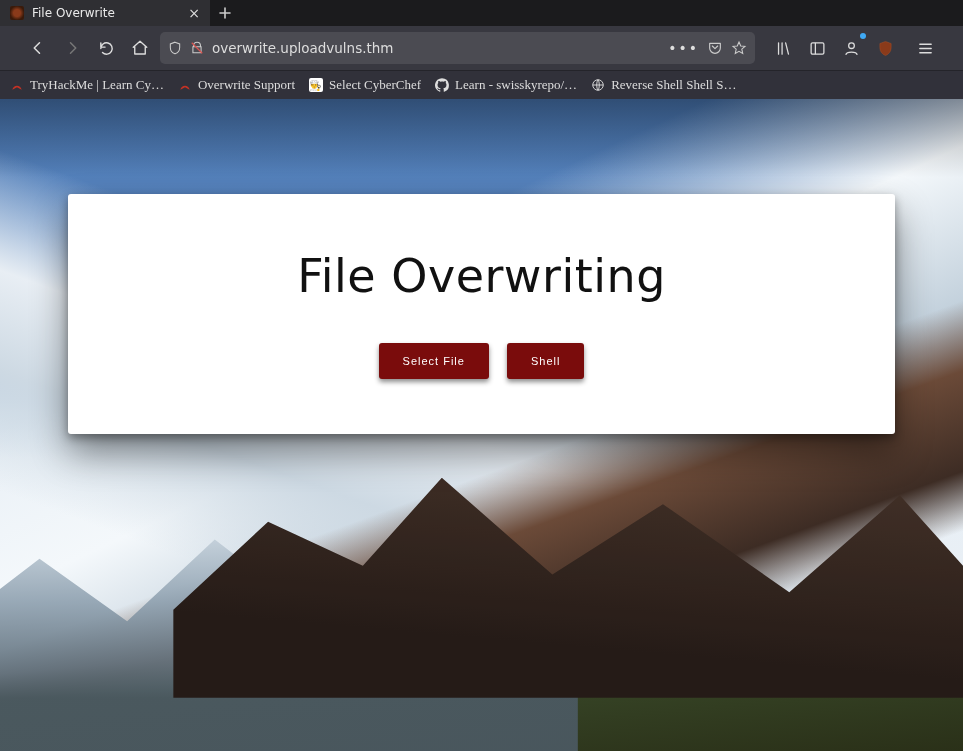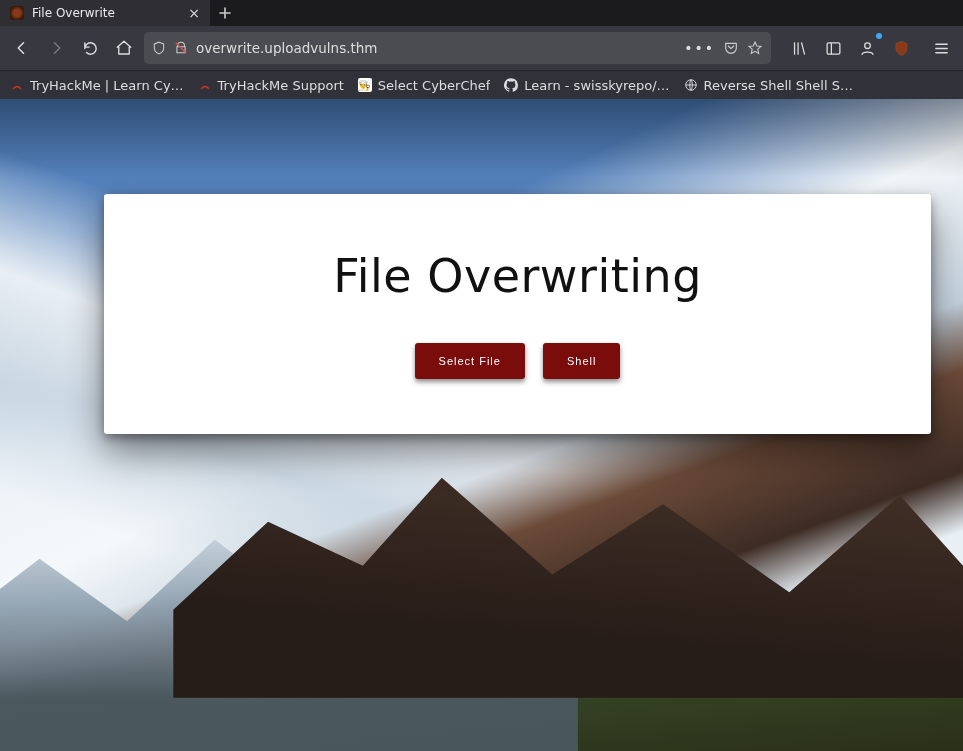--- a/index.html
+++ b/index.html
@@ -7,33 +7,33 @@
   
   
   .tabbar { height: 26px; background:#1b1b1d; display:flex; align-items:stretch; }
   .tab { display:flex; align-items:center; gap:8px; padding:8px 10px; background:#2f2f33; color:#eaeaea; font-size:12px; width:210px; }
   .tab .favicon { width:14px; height:14px; background:radial-gradient(circle,#8a3a1a 35%,#3a1a0a 70%); border-radius:2px; }
   .tab .title { flex:1; white-space:nowrap; overflow:hidden; text-overflow:ellipsis; }
   .tab .close { color:#ddd; font-size:14px; line-height:1; cursor:pointer;}
   .newtab { width:30px; display:flex; align-items:center; justify-content:center; color:#ccc; cursor:pointer;}
   
   
-  .toolbar { height:44px; background:#383840; display:flex; align-items:center; gap:6px; padding:0 8px; }
+  .toolbar { height:44px; background:#383840; display:flex; align-items:center; gap:6px; padding:0 24px; }
   .tbtn { width:28px; height:28px; display:flex; align-items:center; justify-content:center; color:#ddd; border-radius:4px; cursor:pointer; }
   .tbtn.disabled { color:#777; }
   .addr { flex:1; height:32px; background:#4b4b52; border-radius:5px; display:flex; align-items:center; padding:0 8px; gap:8px; color:#ddd; font-size:14px; }
   .addr .ssl svg, .addr .shield svg { width:14px; height:14px; }
   .addr .url { flex:1; color:#ddd; font-size:13.5px; }
   .addr .dots { letter-spacing:2px; }
   .right-icons { display:flex; align-items:center; gap:6px; margin-left:8px;}
   .ublock { position:relative; }
   .ublock::after { content:""; position:absolute; top:-1px; right:-1px; width:6px; height:6px; background:#3fa9f5; border-radius:50%; }
 
   
-  .bookmarks { height:28px; background:#31313a; border-top:1px solid #24242a; display:flex; align-items:center; gap:14px; padding:14px 10px; font-size:13px; color:#ddd; }
+  .bookmarks { height:28px; background:#31313a; border-top:1px solid #24242a; display:flex; align-items:center; gap:14px; padding:14px 10px; font-size:13px; color:#ddd;font-family:Liberation Serif, serif; }
   .bk { display:flex; align-items:center; gap:6px; cursor:pointer; white-space:nowrap; max-width:210px; overflow:hidden; text-overflow:ellipsis;}
   .bk .bi { width:14px; height:14px; display:flex; align-items:center; justify-content:center;}
   .bk .bi.red svg path { fill:#c53224;}
   .bk .bi.chef { width:14px;height:14px;background:#fff; border-radius:2px; font-size:10px; display:flex;align-items:center;justify-content:center;}
   .bk .bi.gh svg { width:14px;height:14px; }
   .bk .bi.globe svg { width:14px;height:14px; }
 
   
   .viewport { position:relative; width:963px; height:653px; overflow:hidden; }
   
@@ -58,21 +58,21 @@
   .ridge2 { position:absolute; left:-5%; right:40%; top:66%; height:240px;
     background:linear-gradient(180deg,#c8d4de 0%, #8ea0af 30%, #4c5a64 70%);
     clip-path: polygon(0% 40%, 14% 12%, 28% 38%, 42% 4%, 60% 40%, 78% 18%, 100% 54%, 100% 100%, 0% 100%);
     opacity:0.9;
   }
   
   .card {
     position:absolute; left:68px; top:95px; width:827px; height:240px;
     background:#fff; border-radius:3px;
     box-shadow: 0 18px 36px rgba(0,0,0,0.45), 0 4px 10px rgba(0,0,0,0.35);
-    display:flex; flex-direction:column; align-items:center; justify-content:center; gap:40px;margin-left:36px;
+    display:flex; flex-direction:column; align-items:center; justify-content:center; gap:40px;
   }
   .card h1 { font-size:46px; font-weight:500; color:#111; letter-spacing:0.5px; }
   .btnrow { display:flex; gap:18px; }
   .btn {
     background:#7a0c0c; color:#fff; border:none; padding:12px 24px;
     font-size:11px; letter-spacing:1px; border-radius:3px; cursor:pointer;
     box-shadow: 0 3px 5px rgba(0,0,0,0.45);
   }
   
   svg { display:block; }
@@ -180,21 +180,21 @@
         </svg>
       </span>
     <span>TryHackMe | Learn Cy…</span>
   </div>
   <div class="bk">
     <span class="bi red">
         <svg viewBox="0 0 24 24">
           <path d="M4 20c2-9 14-9 16 0l-8-4-8 4z"></path>
         </svg>
       </span>
-    <span>TryHackMe Support</span>
+    <span>Overwrite Support</span>
   </div>
   <div class="bk">
     <span class="bi chef">👨‍🍳</span>
     <span>Select CyberChef</span>
   </div>
   <div class="bk">
     <span class="bi gh">
         <svg viewBox="0 0 16 16">
           <path fill="#ddd" d="M8 .2a8 8 0 0 0-2.53 15.59c.4.07.55-.17.55-.38v-1.5c-2.23.48-2.7-.95-2.7-.95-.36-.93-.89-1.18-.89-1.18-.73-.5.05-.49.05-.49.8.06 1.23.83 1.23.83.72 1.23 1.88.87 2.34.67.07-.52.28-.87.5-1.07-1.78-.2-3.64-.89-3.64-3.95 0-.87.31-1.58.82-2.14-.08-.2-.36-1.02.08-2.12 0 0 .67-.21 2.2.82A7.6 7.6 0 0 1 8 4.02c.68 0 1.36.09 2 .27 1.53-1.03 2.2-.82 2.2-.82.44 1.1.16 1.92.08 2.12.51.56.82 1.27.82 2.14 0 3.07-1.87 3.75-3.65 3.95.29.25.54.73.54 1.48v2.19c0 .21.15.46.55.38A8 8 0 0 0 8 .2z"></path>
         </svg>

